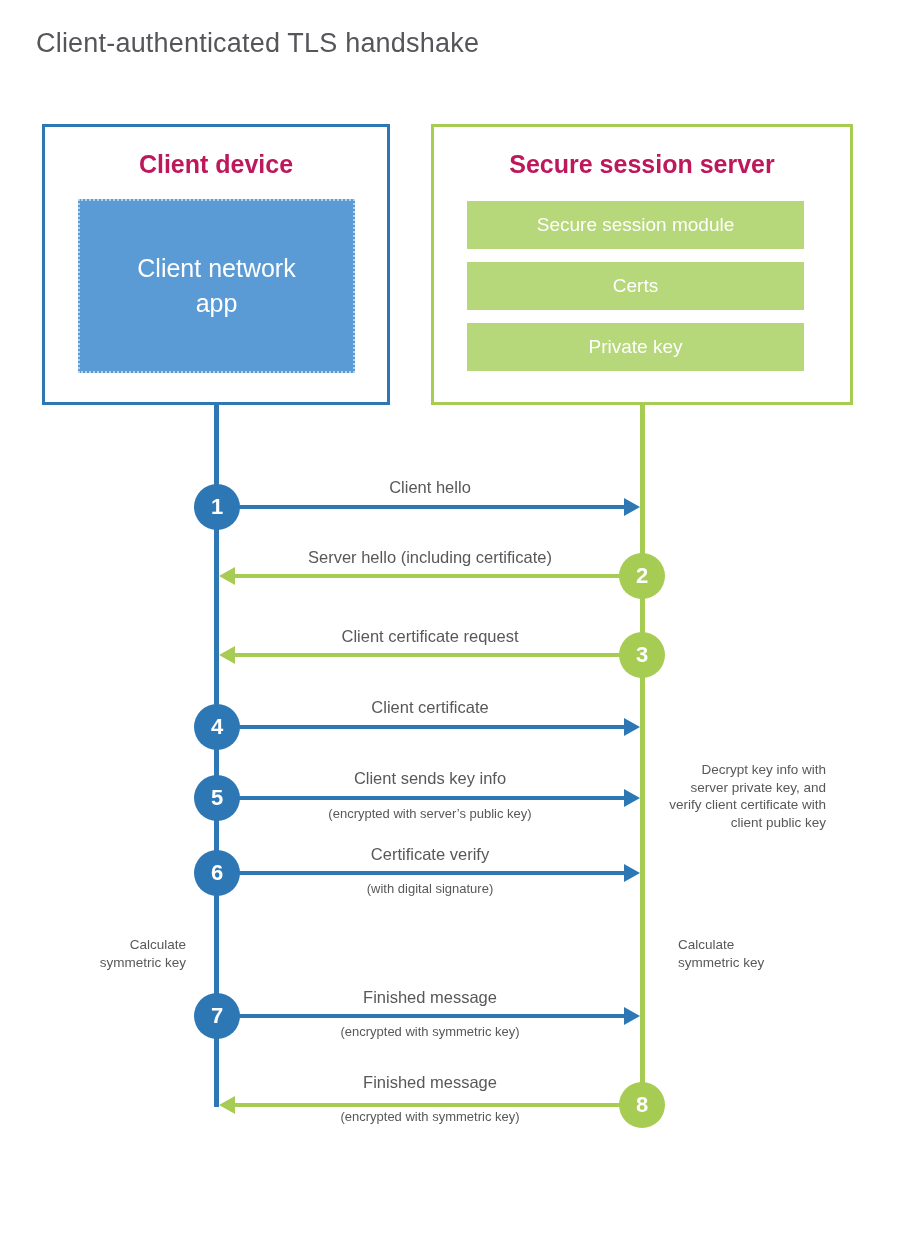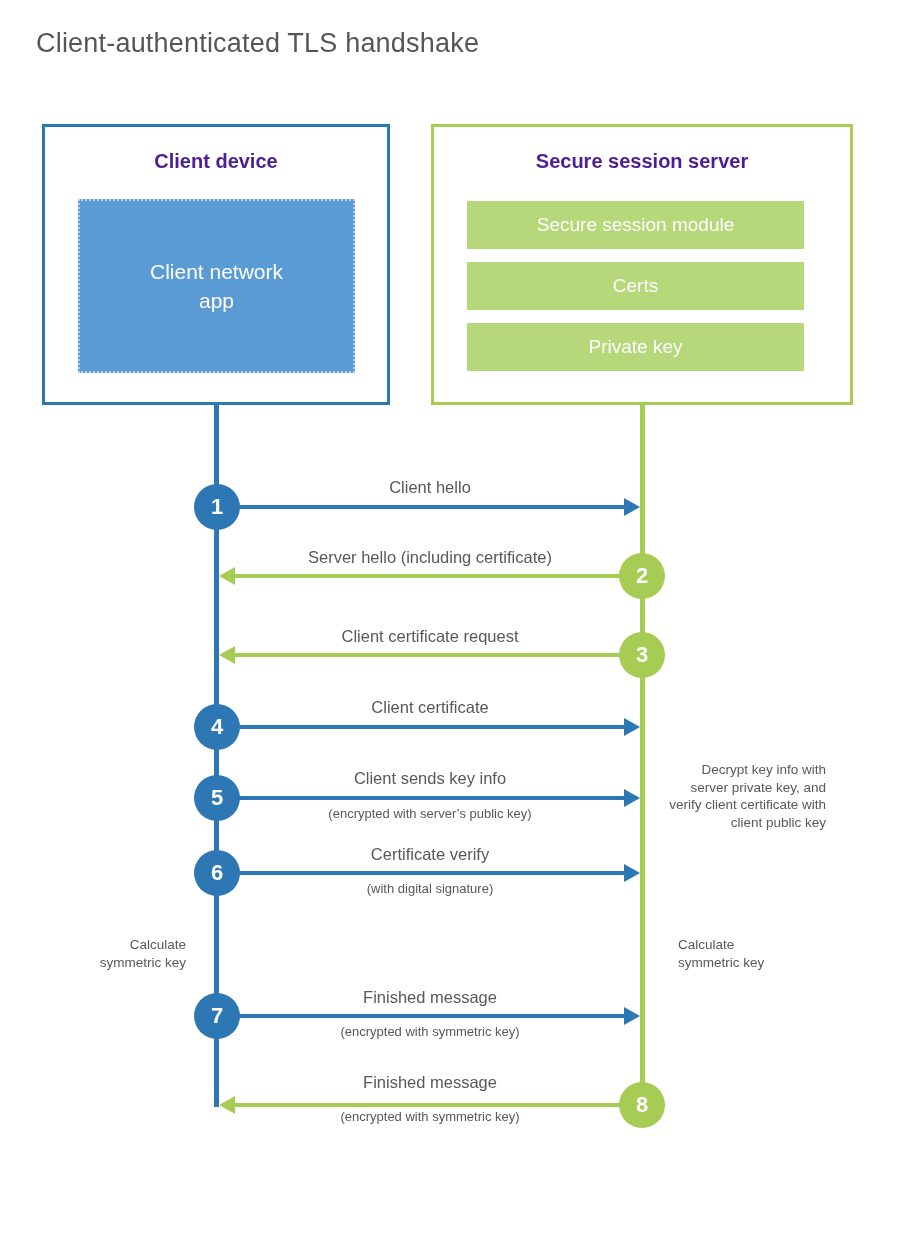--- a/index.html
+++ b/index.html
@@ -23,40 +23,40 @@
   }
 
   .actor-box {
     box-sizing: border-box;
     background: #ffffff;
   }
   #client-box { left: 42px; top: 124px; width: 348px; height: 281px; border: 3px solid #2e77b5; }
   #server-box { left: 431px; top: 124px; width: 422px; height: 281px; border: 3px solid #a6cc54; }
 
   .actor-title {
-    font-size: 20px;
+    font-size: 25px;
     font-weight: bold;
-    color: #4c1d95;
+    color: #be185d;
     text-align: center;
   }
   #client-title { left: 42px; width: 348px; top: 150px; }
   #server-title { left: 431px; width: 422px; top: 150px; }
 
   #client-app-box {
     left: 78px; top: 199px; width: 277px; height: 174px;
     box-sizing: border-box;
     background: #5b9bd5;
     border: 2px dotted rgba(255,255,255,0.55);
     display: flex; align-items: center; justify-content: center;
   }
   #client-app-box .app-label {
     width: 160px;
     text-align: center;
     color: #ffffff;
-    font-size: 21px;
+    font-size: 25px;
     line-height: 1.4;
   }
 
   .server-bar {
     left: 467px; width: 337px; height: 48px;
     background: #b6d77a;
     color: #ffffff;
     font-size: 19px;
     display: flex; align-items: center; justify-content: center;
   }

